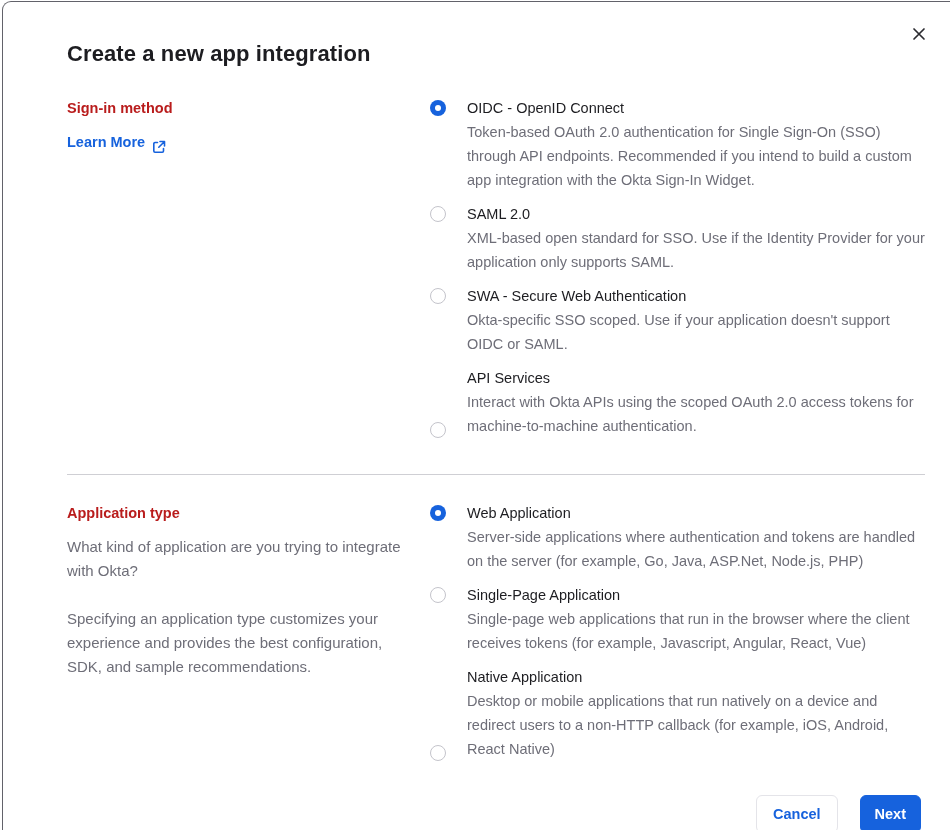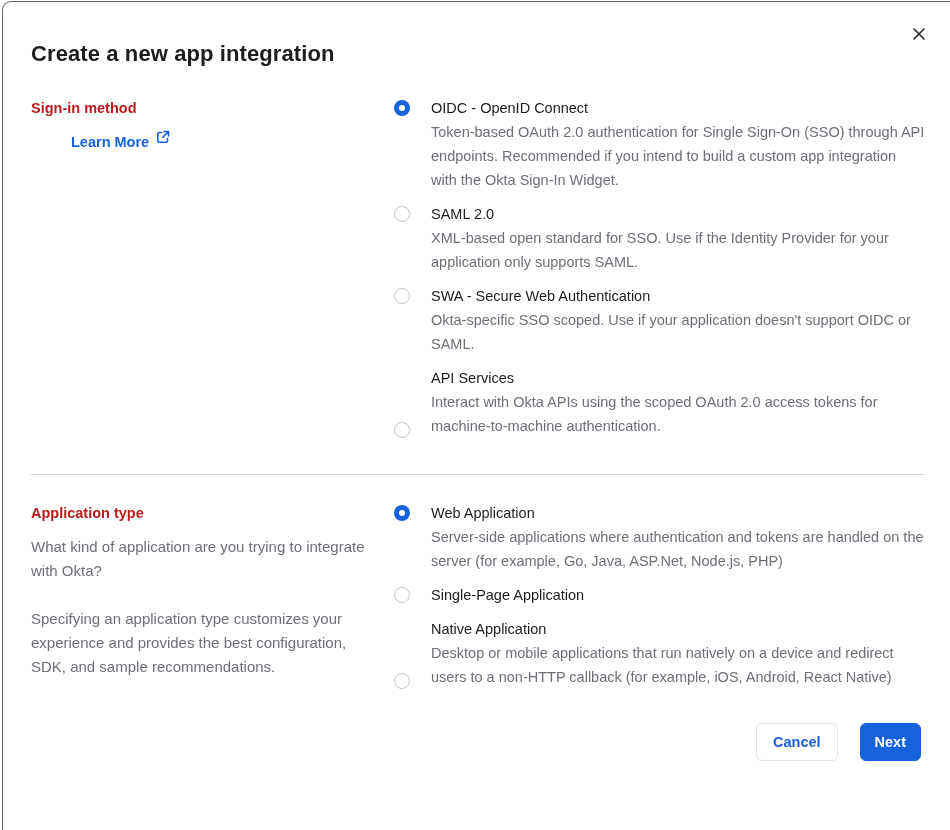--- a/index.html
+++ b/index.html
@@ -9,20 +9,21 @@
     font-family: "Liberation Sans", "DejaVu Sans", sans-serif;
     overflow: hidden;
   }
   .dialog {
     position: absolute;
     top: 1px; left: 2px; right: 0; bottom: 0;
     background: #ffffff;
     border-top: 1px solid #62626a;
     border-left: 1px solid #62626a;
     border-top-left-radius: 9px;
+    padding-left: 36px;
   }
   .dialog-content { padding: 38px 0 0 28px; position: relative; height: 100%; }
 
   .close-btn {
     position: absolute; top: 22px; right: 21px;
     width: 20px; height: 20px;
     display: flex; align-items: center; justify-content: center;
     cursor: pointer; background: none; border: none;
   }
 
@@ -37,23 +38,23 @@
     margin-top: 28px;
     padding-right: 25px;
   }
   .section-grid.second { margin-top: 0; }
 
   .left-col { padding-right: 22px; }
   .section-label {
     font-size: 14.5px; font-weight: bold; color: #b91c1c; line-height: 24px;
   }
   .learn-more {
-    margin-top: 10px; display: inline-flex; align-items: flex-start; gap: 7px;
+    margin-top: 10px; display: inline-flex; align-items: flex-end; gap: 7px;
     font-size: 14.5px; font-weight: bold; color: #1662dd;
-    line-height: 24px; text-decoration: none; cursor: pointer; margin-left: 40px;
+    line-height: 24px; text-decoration: none; cursor: pointer;
   }
   .left-paragraph {
     margin-top: 10px; font-size: 15px; color: #6e6e78; line-height: 24px;
     max-width: 345px;
   }
   .left-paragraph + .left-paragraph { margin-top: 24px; }
 
   .options { display: flex; flex-direction: column; }
   .option { display: flex; gap: 21px; margin-bottom: 10px; cursor: pointer; }
   .option:last-child { margin-bottom: 0; align-items: flex-end; }
@@ -162,20 +163,21 @@
     <div class="option-text">
       <div class="option-label">Web Application</div>
       <div class="option-desc">Server-side applications where authentication and tokens are handled on the server (for example, Go, Java, ASP.Net, Node.js, PHP)</div>
     </div>
   </div>
 
   <div class="option">
     <span class="radio"></span>
     <div class="option-text">
       <div class="option-label">Single-Page Application</div>
+      <div class="option-desc">Single-page web applications that run in the browser where the client receives tokens (for example, Javascript, Angular, React, Vue)</div>
     </div>
   </div>
 
   <div class="option">
     <span class="radio"></span>
     <div class="option-text">
       <div class="option-label">Native Application</div>
       <div class="option-desc">Desktop or mobile applications that run natively on a device and redirect users to a non-HTTP callback (for example, iOS, Android, React Native)</div>
     </div>
   </div>

